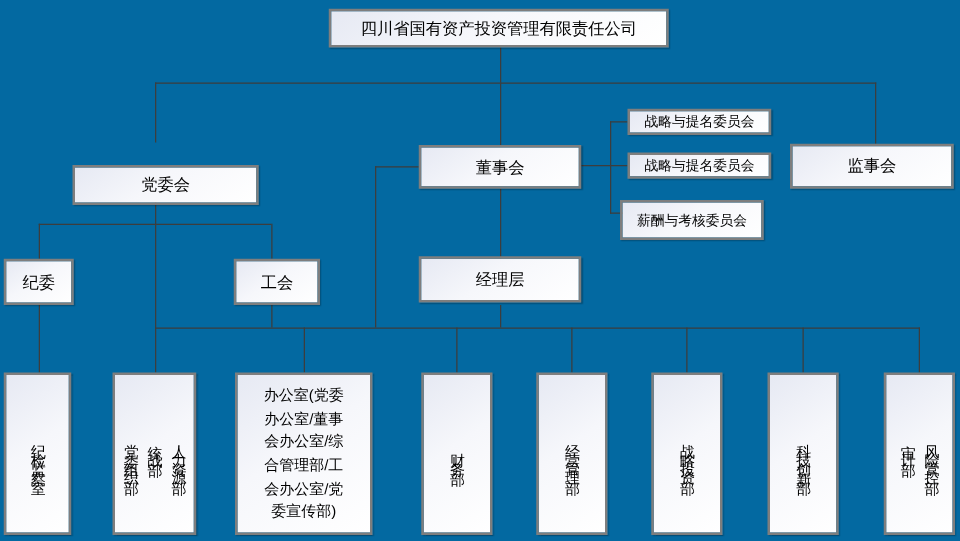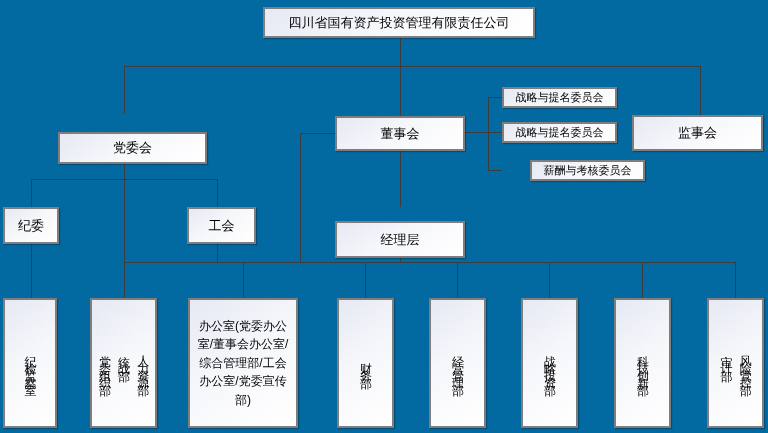--- a/index.html
+++ b/index.html
@@ -33,21 +33,21 @@
     writing-mode: vertical-lr;
     text-orientation: upright;
     font-size: 12px;
     letter-spacing: 7px;
     line-height: 1.1;
   }
   .wraptext {
     font-size: 12px;
     line-height: 1.55;
     word-break: break-all;
-    padding: 0 4px;
+    padding: 0 16px;
   }
 </style>
 </head>
 <body>
 
 <div id="canvas">
 
   <div class="ln v" style="left:400px;top:38px;height:28px"></div>
   <div class="ln h" style="left:124px;top:66px;width:577px"></div>
   <div class="ln v" style="left:124px;top:66px;height:48px"></div>
@@ -93,31 +93,31 @@
   <div class="box" style="left:335px;top:116px;width:130px;height:35px">
     <span>董事会</span>
   </div>
 
   <div class="box small" style="left:502px;top:87px;width:115px;height:21px">
     <span>战略与提名委员会</span>
   </div>
   <div class="box small" style="left:502px;top:122px;width:115px;height:21px">
     <span>战略与提名委员会</span>
   </div>
-  <div class="box small" style="left:530px;top:160px;width:115px;height:21px">
+  <div class="box small" style="left:496px;top:160px;width:115px;height:32px">
     <span>薪酬与考核委员会</span>
   </div>
 
   <div class="box" style="left:3px;top:207px;width:56px;height:37px">
     <span>纪委</span>
   </div>
   <div class="box" style="left:187px;top:207px;width:69px;height:37px">
     <span>工会</span>
   </div>
-  <div class="box" style="left:335px;top:221px;width:130px;height:37px">
+  <div class="box" style="left:335px;top:205px;width:130px;height:37px">
     <span>经理层</span>
   </div>
 
   <div class="box" style="left:3px;top:298px;width:54px;height:130px">
     <div class="vcols">
       <span class="vtext">纪检监察室</span>
     </div>
   </div>
 
   <div class="box" style="left:90px;top:298px;width:67px;height:130px">

